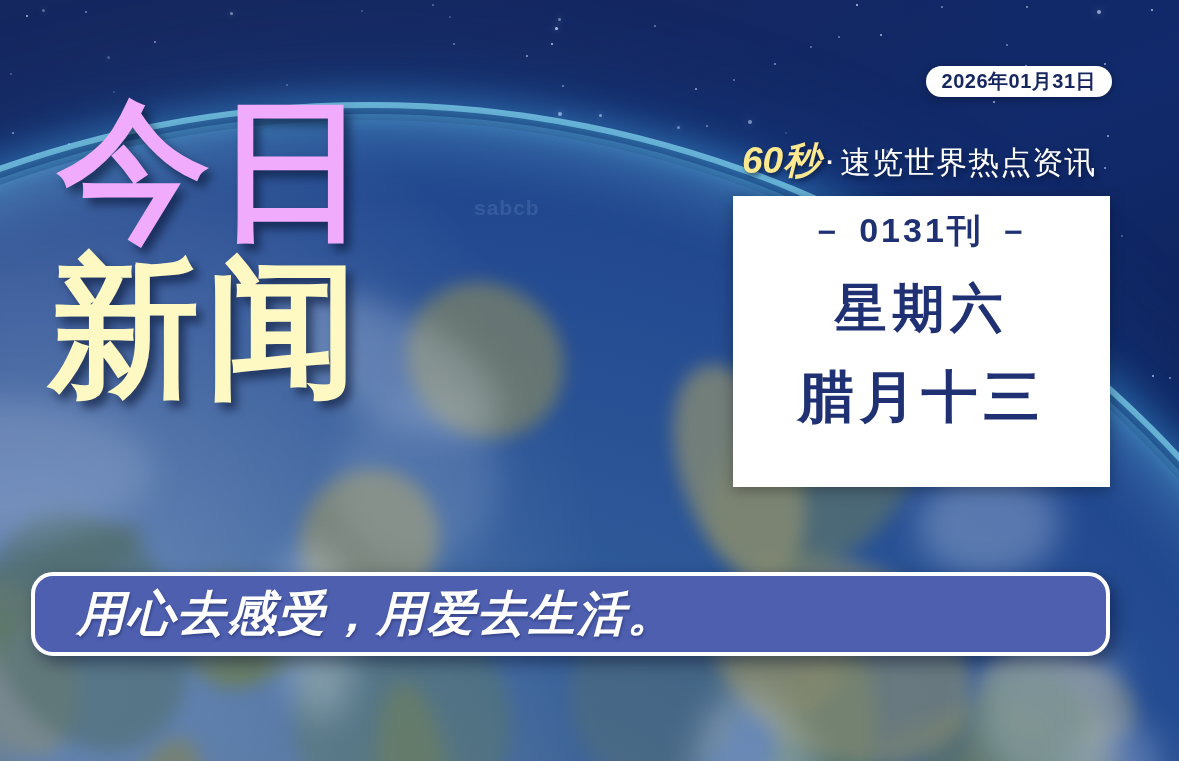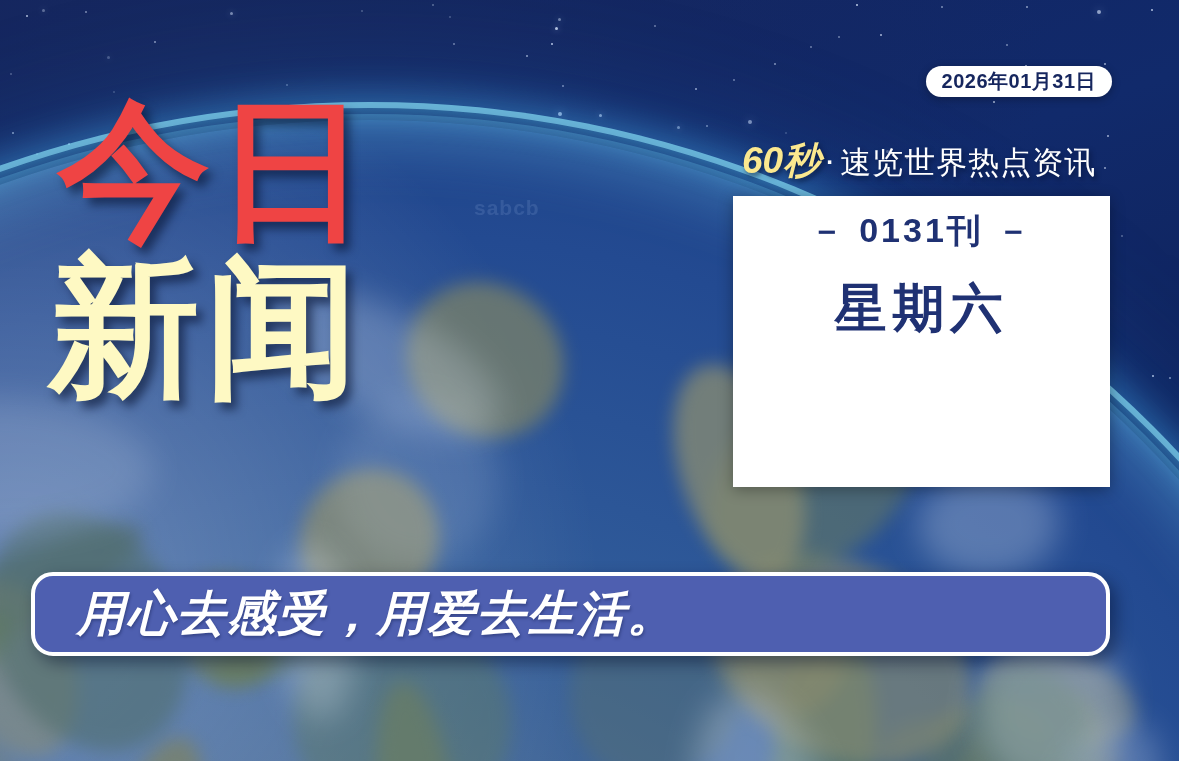--- a/index.html
+++ b/index.html
@@ -84,21 +84,21 @@
   .title-block{position:absolute;left:48px;top:96px;}
   .t-line{
     font-family:"Liberation Sans","DejaVu Sans",sans-serif;
     font-weight:700;
     font-size:152px;
     line-height:0.98;
     letter-spacing:6px;
     white-space:nowrap;
   }
   .t-jinri{
-    color:#ef4444;
+    color:#f0abfc;
     text-shadow:6px 7px 10px rgba(3,12,40,.55);
     padding-left:10px;
   }
   .t-xinwen{
     color:#fef9c3;
     text-shadow:6px 7px 10px rgba(3,12,40,.55);
     margin-top:8px;
   }
 
   
@@ -316,19 +316,20 @@
 
   <div class="tagline">
     <span class="tag-60">60秒</span>
     <span class="tag-dot">·</span>
     <span class="tag-rest">速览世界热点资讯</span>
   </div>
 
   <div class="card">
     <div class="card-issue">－ 0131刊 －</div>
     <div class="card-week">星期六</div>
+    <div class="card-lunar">腊月十三</div>
   </div>
 
   <div class="banner">
     <div class="banner-text">用心去感受，用爱去生活。</div>
   </div>
 
 </div>
 
 </body></html>

